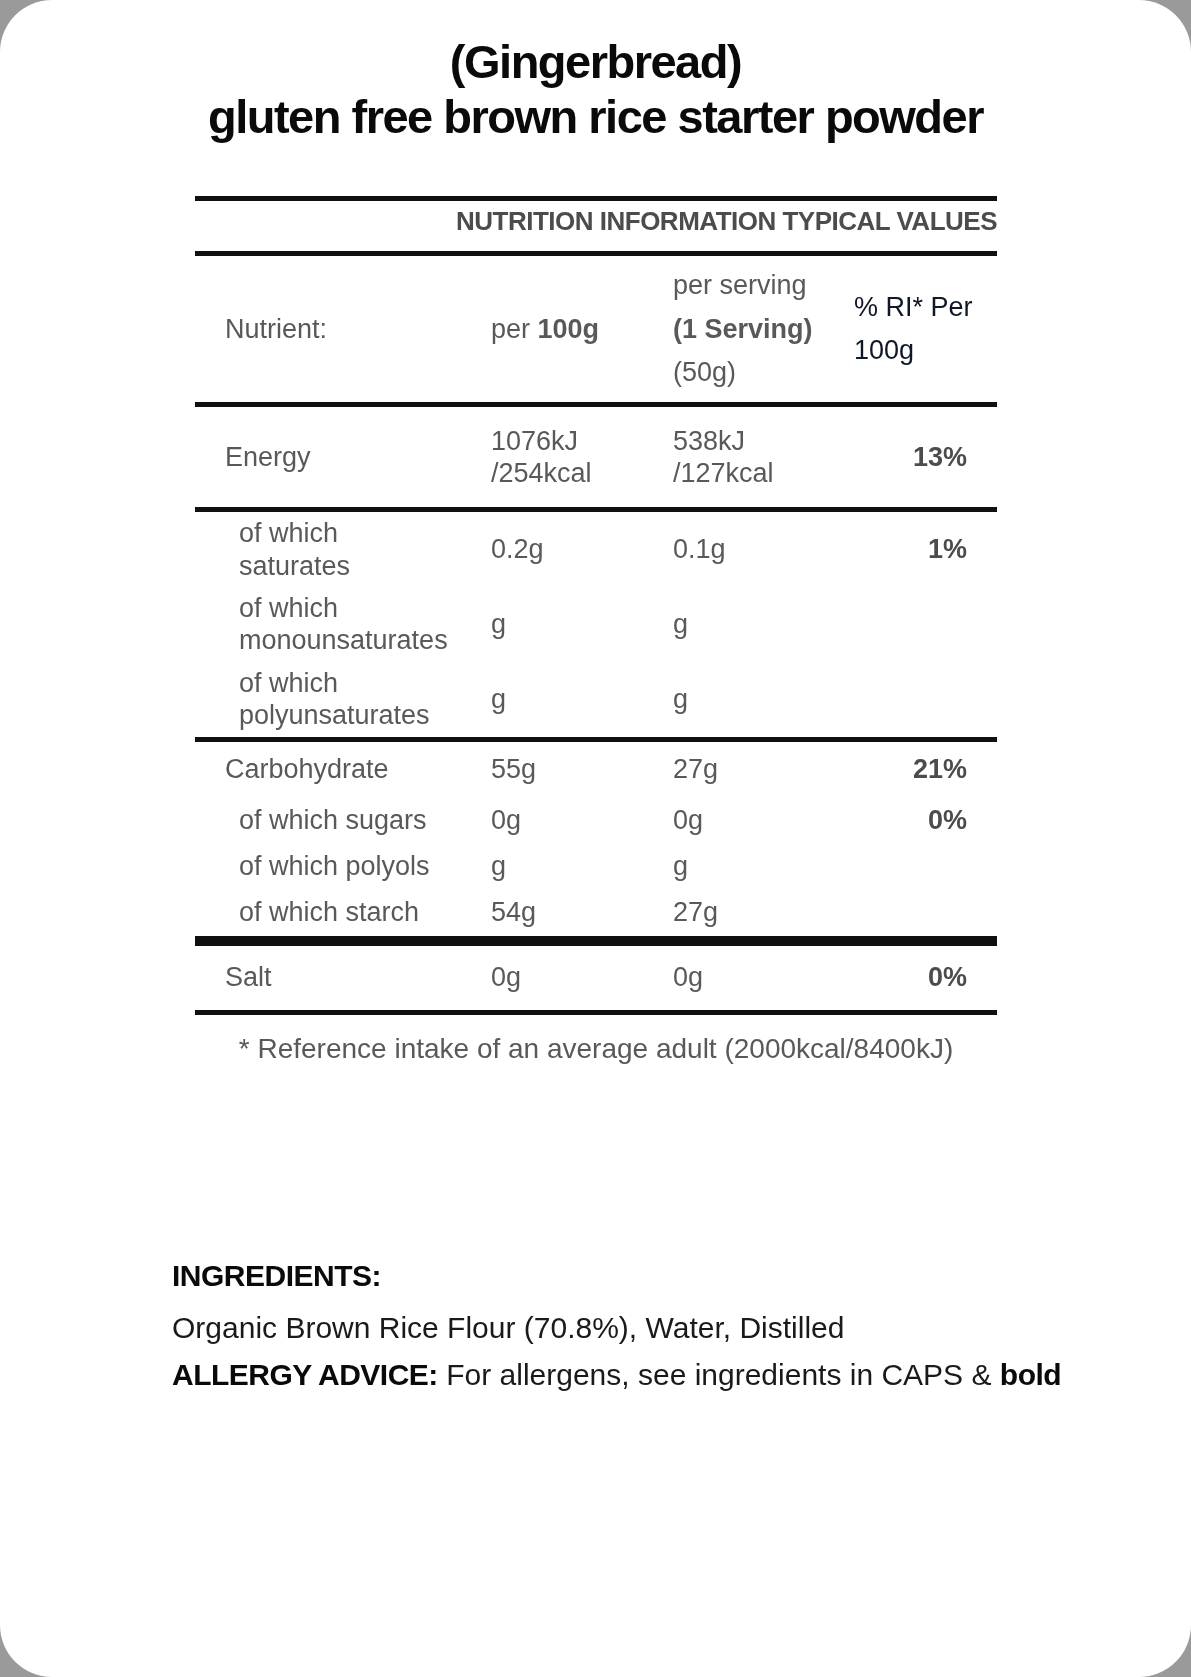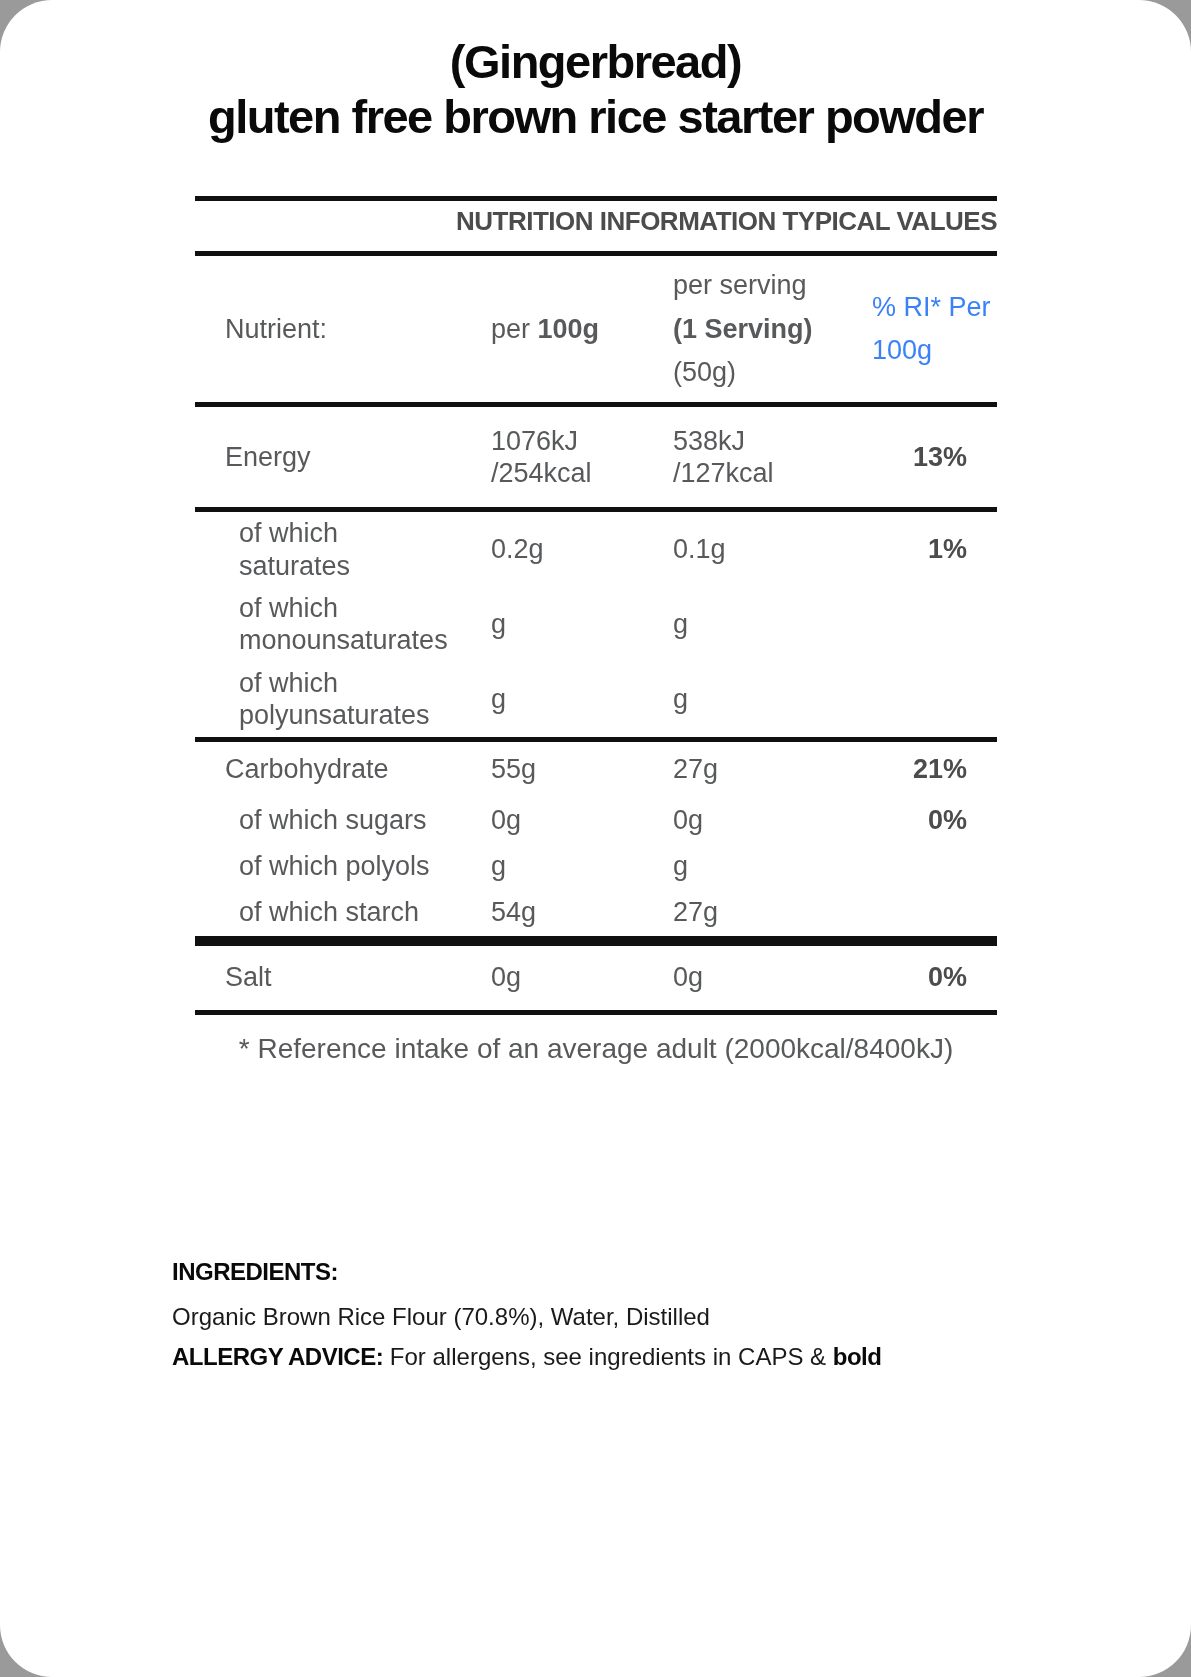--- a/index.html
+++ b/index.html
@@ -54,40 +54,39 @@
   .c-ri {
     text-align:right;
     padding-right:30px;
     font-weight:bold;
     color:#4c4c4c;
   }
   .t-header .c-ri {
     text-align:left;
     padding-right:0;
     font-weight:normal;
-    color:#3b82f6;
-    margin-left:18px;
+    color:#0f172a;
   }
   .bold { font-weight:bold; }
   .kind-energy { min-height:100px; }
   .kind-main   { min-height:56px; }
   .kind-main2  { min-height:64px; }
   .kind-sub    { min-height:46px; padding:5px 0; box-sizing:border-box; }
   
   .notes {
     text-align:center;
     margin-top:16px;
     font-size:28px;
     color:#58595b;
     line-height:1.32;
   }
   
   .ingredients {
     position:absolute; left:172px; top:1258px; width:940px;
-    font-size:24px;
+    font-size:30px;
     color:#1a1a1a;
     line-height:1.2;
   }
   .ing-heading { font-weight:bold; color:#0a0a0a; margin-bottom:16px; letter-spacing:-0.5px; }
   .ing-text { margin-bottom:11px; }
   .allergy-label, .allergy-bold { font-weight:bold; color:#0a0a0a; letter-spacing:-0.5px; }
 </style>
 </head>
 <body>
 

